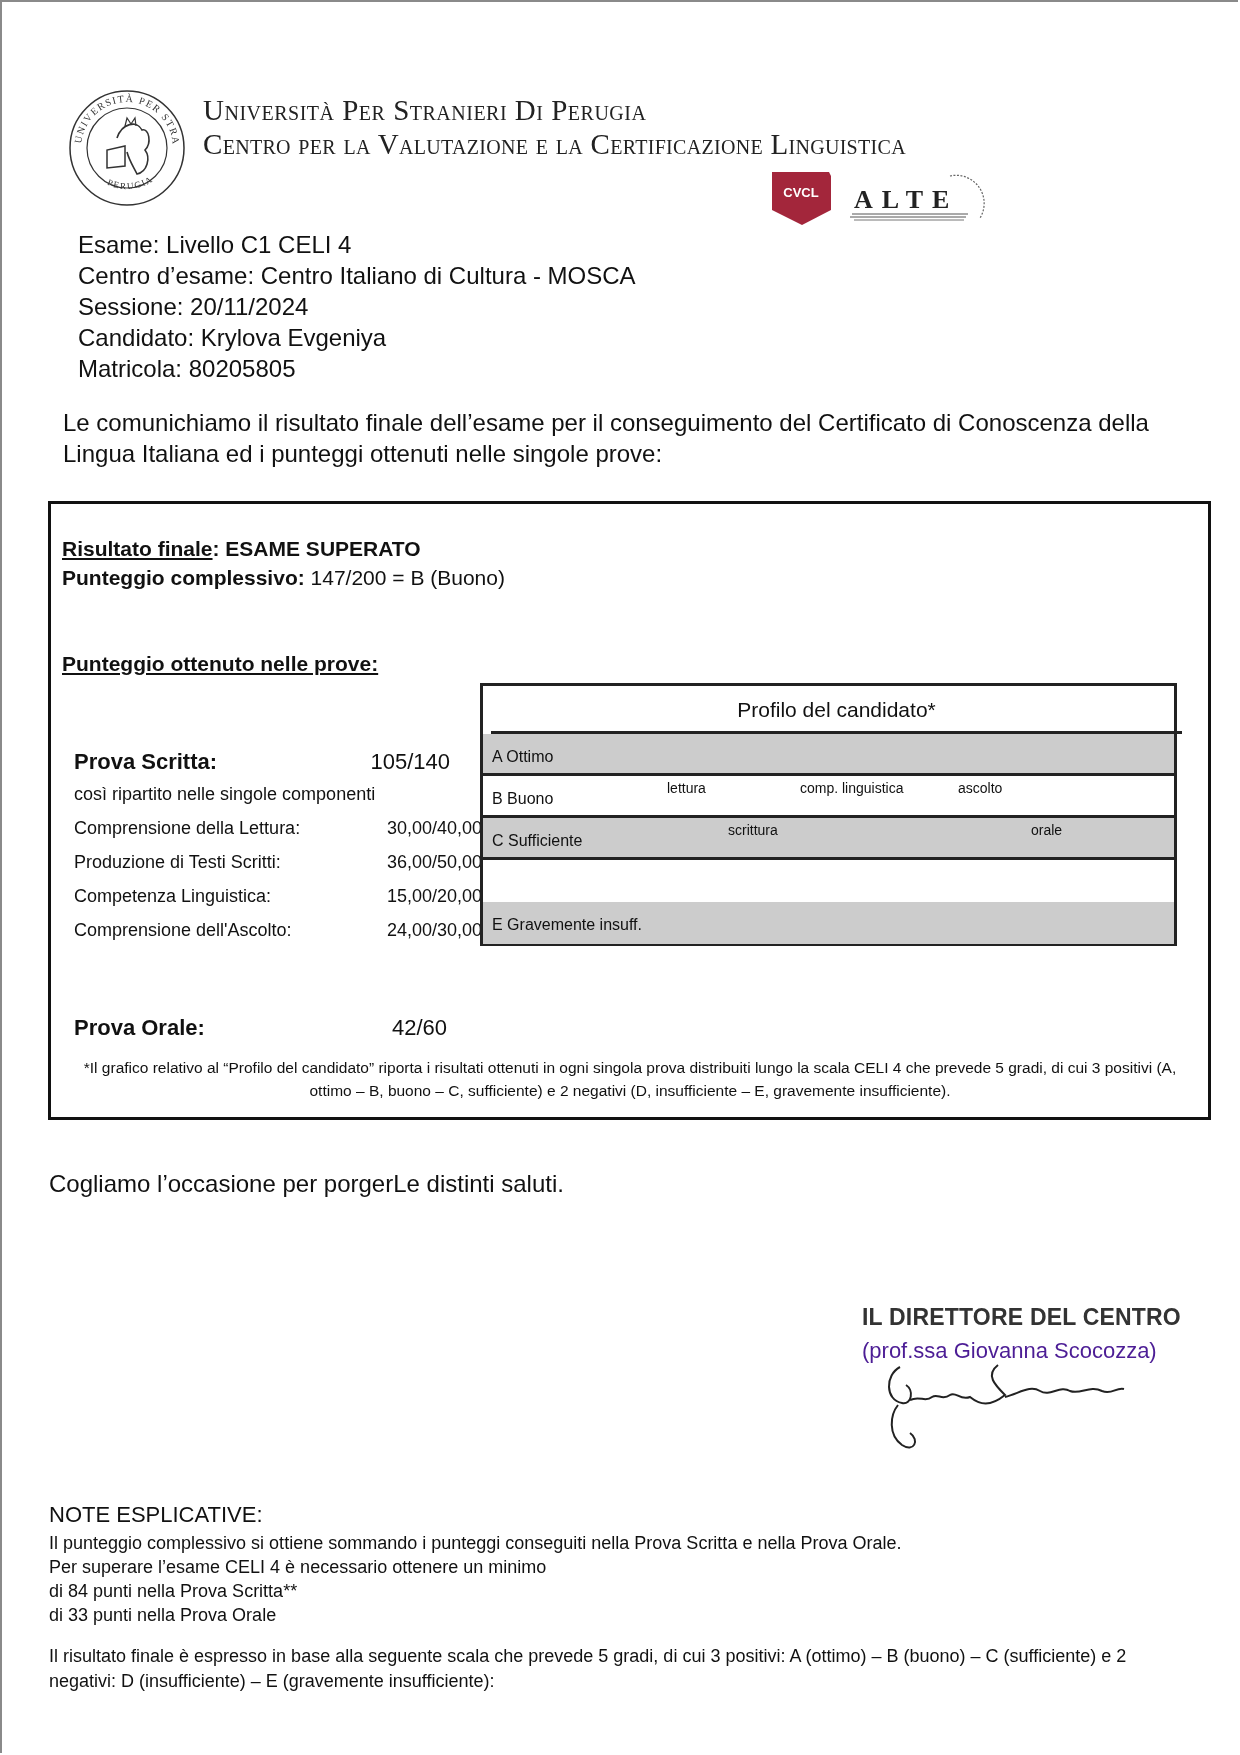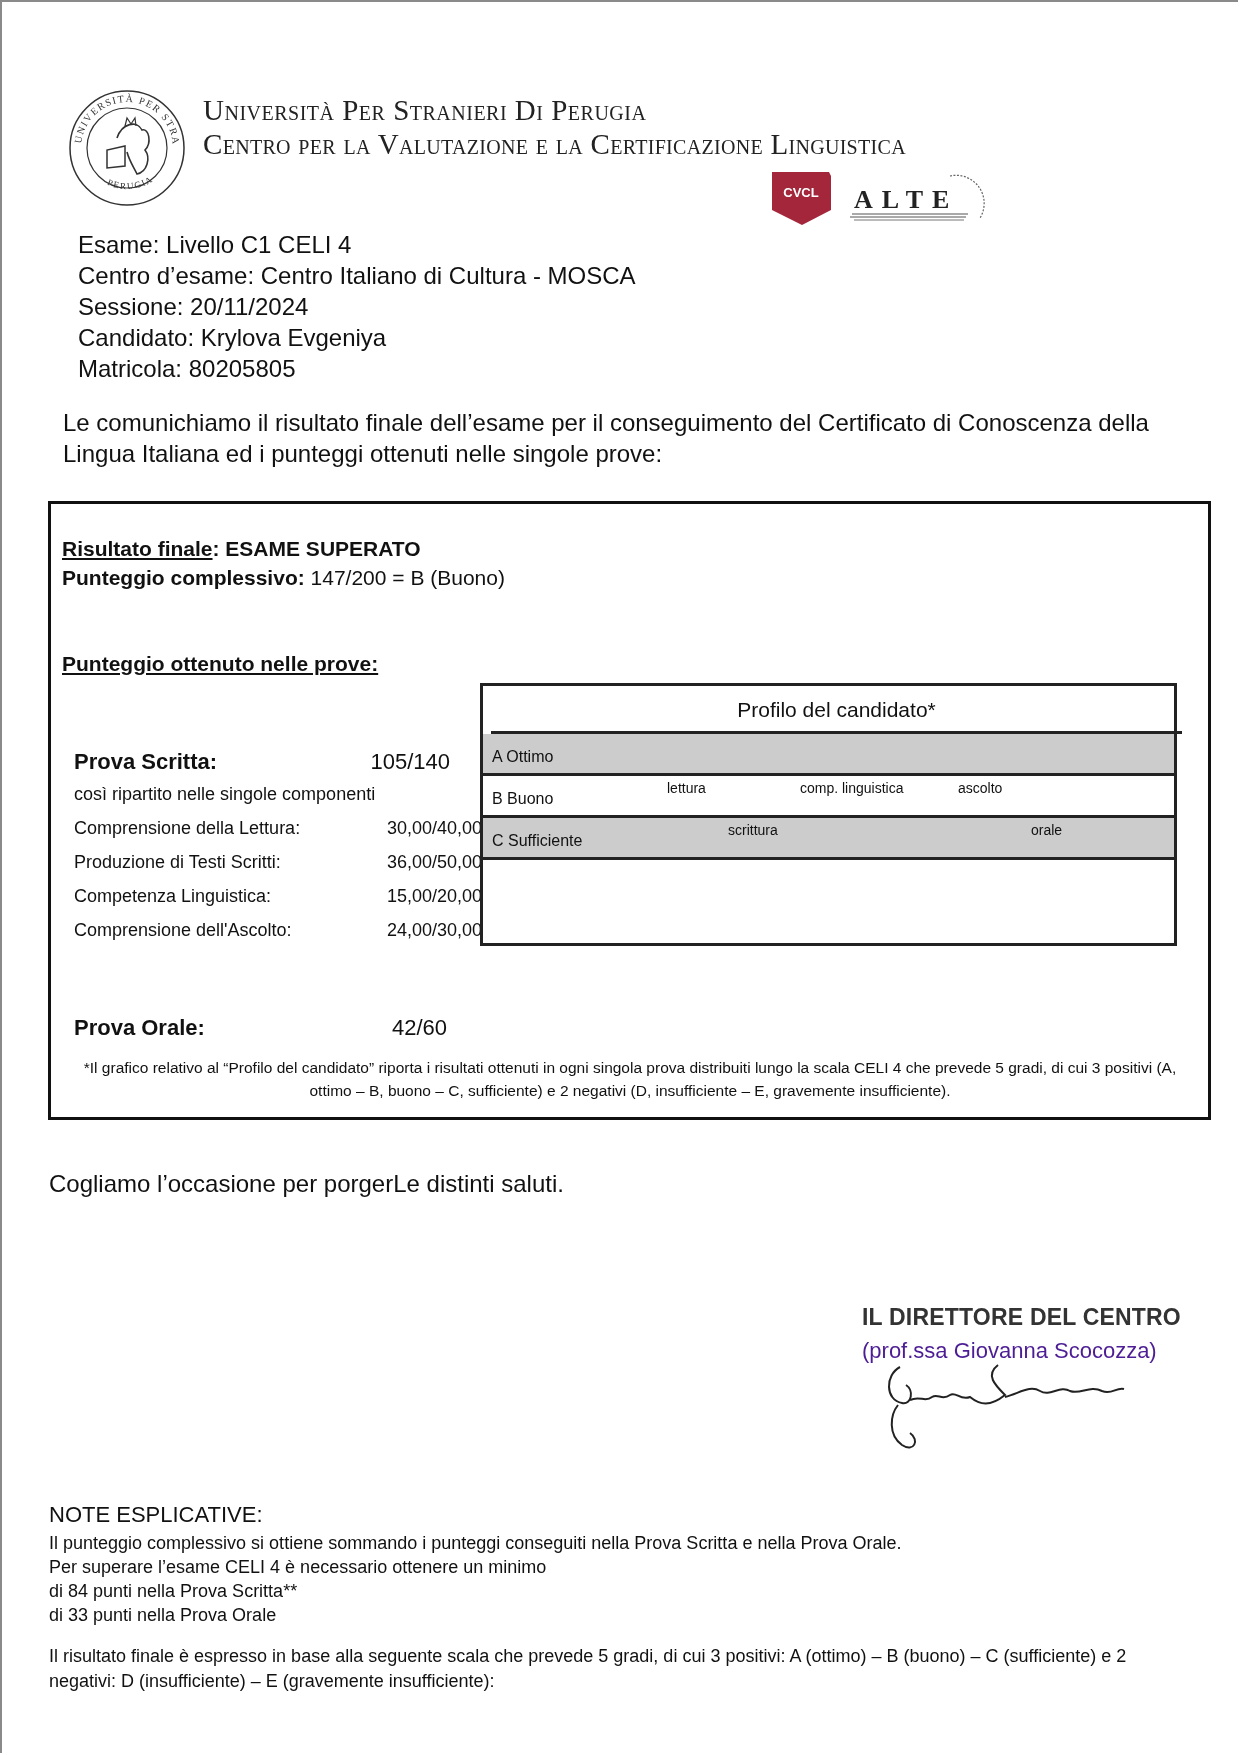--- a/index.html
+++ b/index.html
@@ -188,20 +188,23 @@
     <span class="grade-label">C Sufficiente</span>
     <span class="skill" style="left:245px">scrittura</span>
     <span class="skill" style="left:548px">orale</span>
   </div>
   <div class="grade-row" style="top:90px">
     <span class="grade-label">B Buono</span>
     <span class="skill" style="left:184px">lettura</span>
     <span class="skill" style="left:317px">comp. linguistica</span>
     <span class="skill" style="left:475px">ascolto</span>
   </div>
+  <div class="grade-row shaded last" style="top:216px">
+    <span class="grade-label">E Gravemente insuff.</span>
+  </div>
 </div>
 
 <div class="abs footnote">*Il grafico relativo al “Profilo del candidato” riporta i risultati ottenuti in ogni singola prova distribuiti lungo la scala CELI 4 che prevede 5 gradi, di cui 3 positivi (A, ottimo – B, buono – C, sufficiente) e 2 negativi (D, insufficiente – E, gravemente insufficiente).</div>
 
 <div class="abs saluti">Cogliamo l’occasione per porgerLe distinti saluti.</div>
 
 <div class="abs sig-title">IL DIRETTORE DEL CENTRO</div>
 <div class="abs sig-name">(prof.ssa Giovanna Scocozza)</div>
 <svg class="abs sig-scrawl" viewBox="0 0 260 100">
   <path d="M20 12 C5 20 5 45 22 48 C32 50 34 35 26 30 M18 50 C10 60 8 80 22 90 C34 98 40 85 30 78" fill="none" stroke="#222" stroke-width="2"></path>

